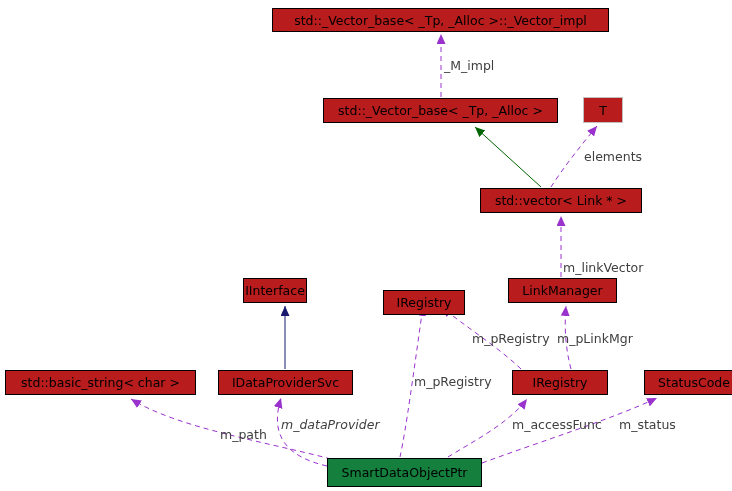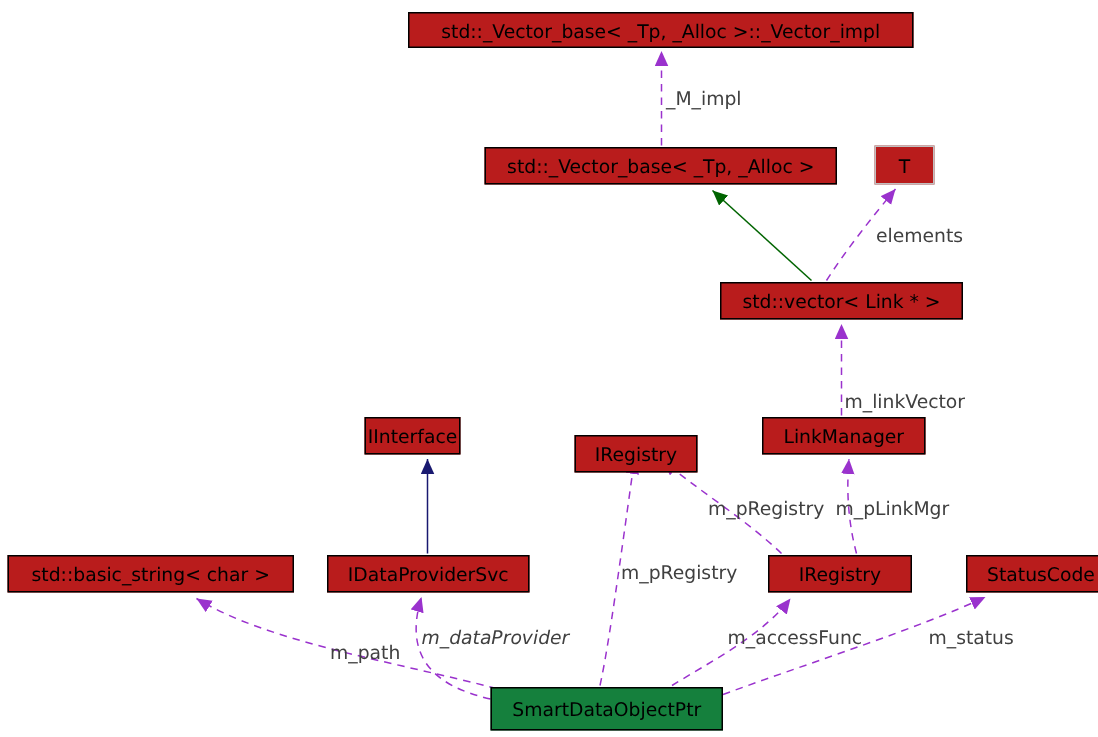--- a/index.html
+++ b/index.html
@@ -82,16 +82,16 @@
   <div class="node current" style="left:327px; top:458px; width:155px; height:29px;">SmartDataObjectPtr</div>
 
   <div class="edge-label" style="left:444px; top:58px;">_M_impl</div>
   <div class="edge-label" style="left:584px; top:149px;">elements</div>
   <div class="edge-label" style="left:563px; top:240px;margin-top:20px;">m_linkVector</div>
   <div class="edge-label" style="left:472px; top:331px;">m_pRegistry</div>
   <div class="edge-label" style="left:557px; top:331px;">m_pLinkMgr</div>
   <div class="edge-label" style="left:414px; top:374px;">m_pRegistry</div>
   <div class="edge-label" style="left:220px; top:427px;">m_path</div>
   <div class="edge-label" style="left:281px; top:417px;font-style:italic;">m_dataProvider</div>
-  <div class="edge-label" style="left:485px; top:417px;">m_accessFunc</div>
+  <div class="edge-label" style="left:512px; top:417px;">m_accessFunc</div>
   <div class="edge-label" style="left:619px; top:417px;">m_status</div>
 
 </div>
 
 </body></html>

